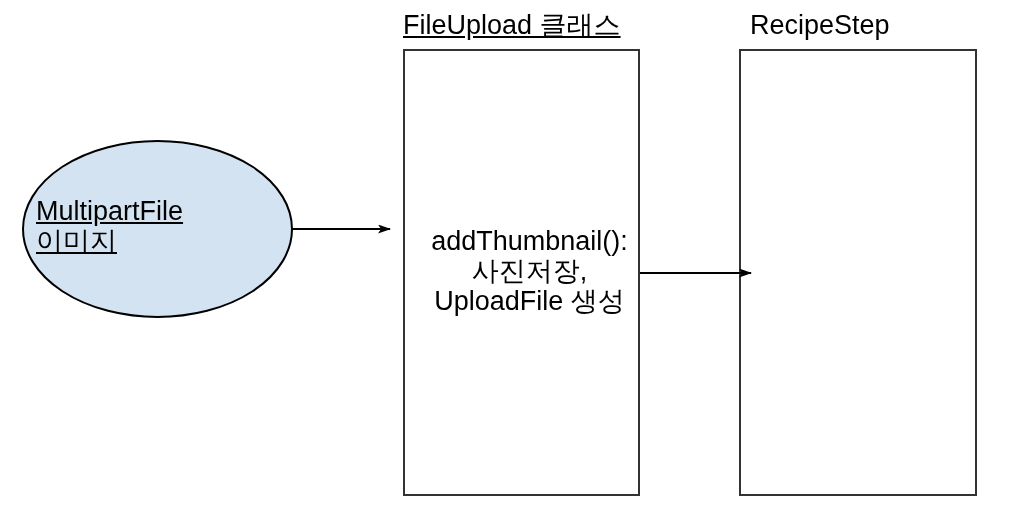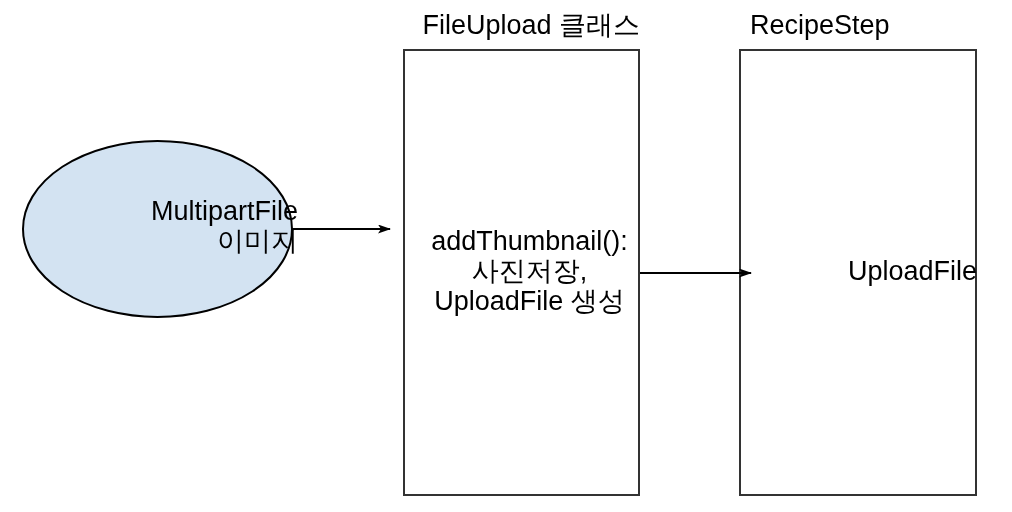--- a/index.html
+++ b/index.html
@@ -21,23 +21,23 @@
     left: 0;
     top: 0;
   }
   .txt {
     position: absolute;
     font-size: 27px;
     line-height: 30px;
     white-space: pre-line;
     color: #000000;
   }
-  .txt.center { text-align: right; }
+  .txt.center { text-align: left; text-decoration: underline; }
   .ellipse-label {
-    left: 29px;
+    left: 36px;
     top: 196px;
     width: 269px;
   }
   .fileupload-title {
     left: 403px;
     top: 10px;
     width: 237px;
   }
   .recipestep-title {
     left: 750px;
@@ -83,15 +83,14 @@
 이미지</div>
 
   <div class="txt center fileupload-title">FileUpload 클래스</div>
 
   <div class="txt fileupload-body">addThumbnail():
 사진저장,
 UploadFile 생성</div>
 
   <div class="txt recipestep-title">RecipeStep</div>
 
-  <div class="txt center recipestep-body">UploadFile</div>
 
 </div>
 
 </body></html>

